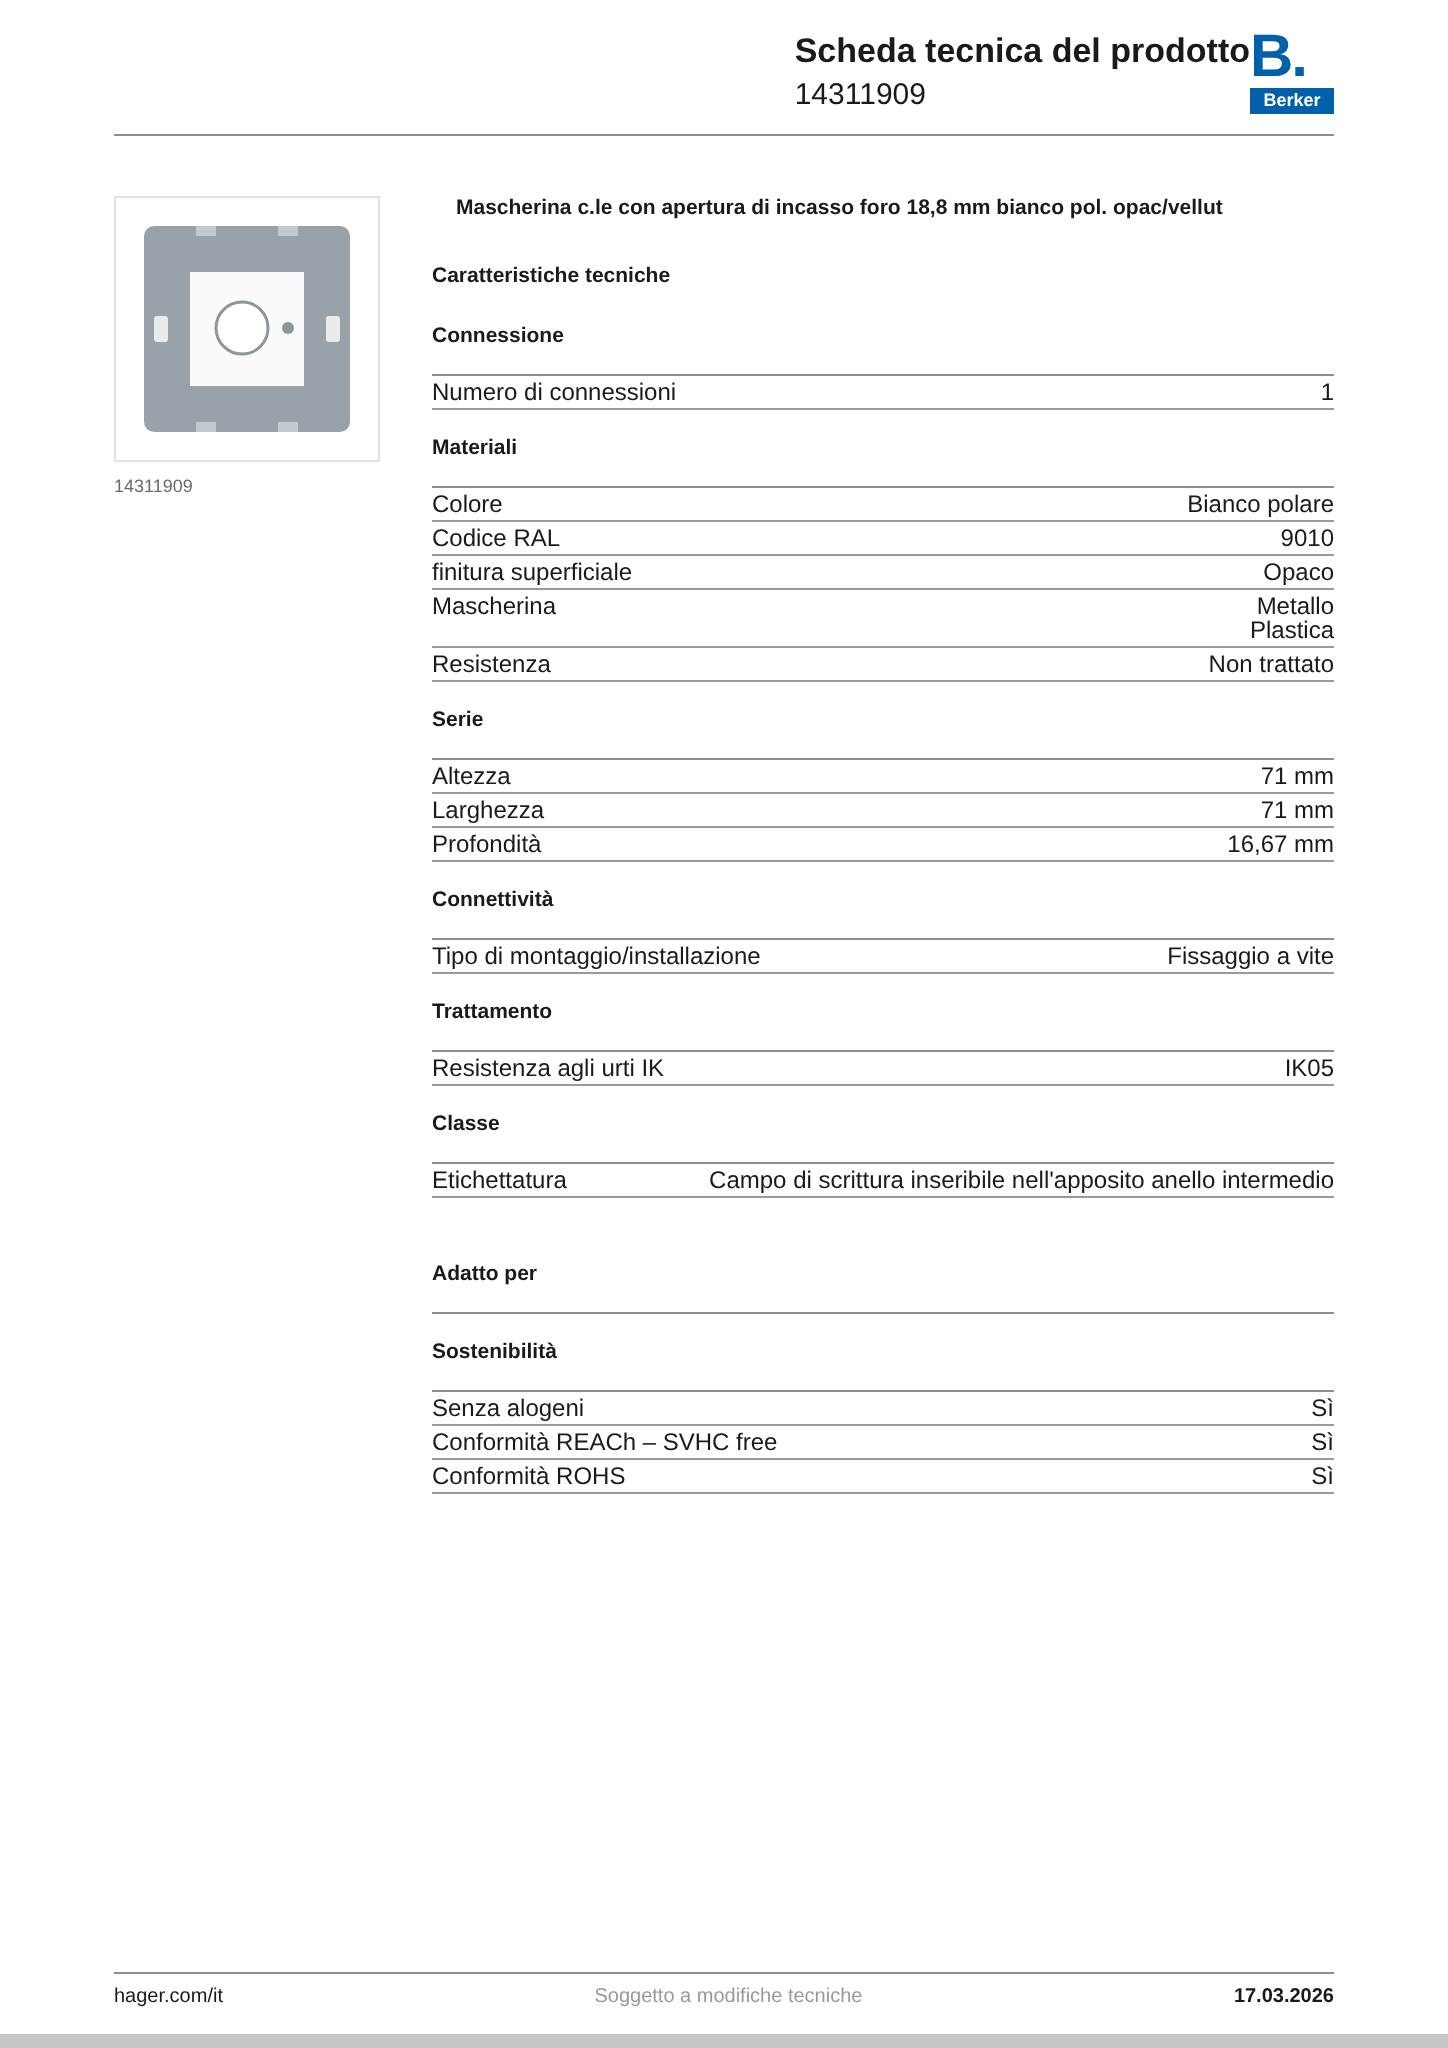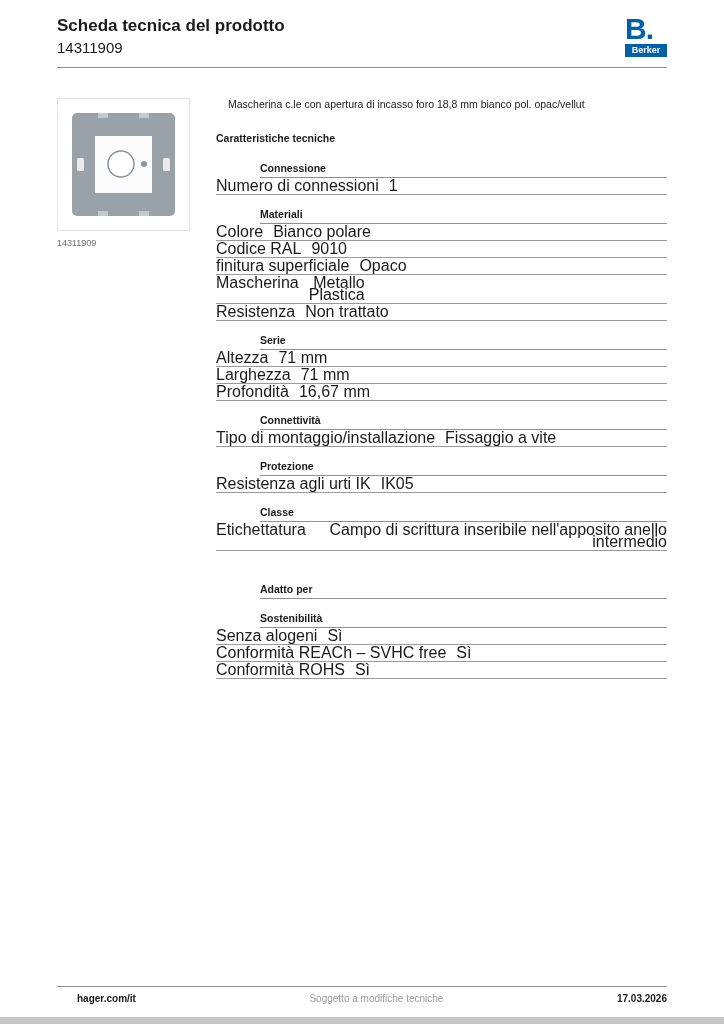--- a/index.html
+++ b/index.html
@@ -4,21 +4,21 @@
 <style>
   html,body { margin:0; padding:0; background:#ffffff; }
   .page {
     width:724px; height:1024px; position:relative; overflow:hidden;
     background:#ffffff; color:#1a1a1a;
     font-family:"Liberation Sans", sans-serif;
     box-sizing:border-box;
   }
   
   header {
-    display:flex; justify-content:space-between; align-items:flex-start;
+    display:flex; justify-content:flex-end; align-items:flex-start;
     padding:16px 57px 0 57px;
   }
   .page-title { font-size:17px; font-weight:bold; margin:0; line-height:1.15; }
   .prod-no { font-size:15px; margin-top:3px; }
   .logo { width:42px; }
   .logo-b {
     font-size:30px; font-weight:bold; line-height:26px; text-align:left;
     letter-spacing:-1px;
   }
   .logo-brand {
@@ -31,46 +31,45 @@
   main { display:flex; padding:30px 57px 0 57px; }
   aside { flex:0 0 159px; }
   .product-image {
     width:133px; height:133px; box-sizing:border-box;
     border:1px solid #e3e3e3; background:#ffffff;
   }
   .product-image svg { display:block; }
   .image-caption { font-size:9px; color:#6b6b6b; margin-top:7px; }
 
   .specs { flex:1; min-width:0; }
-  .description { font-size:10.5px; font-weight:normal; margin:0 0 21px 0; line-height:1.25;padding-left:12px; }
+  .description { font-size:10.5px; font-weight:bold; margin:0 0 21px 0; line-height:1.25;padding-left:12px; }
   .tech-heading { font-size:10.5px; font-weight:bold; margin:0 0 18px 0; }
 
   .section { margin-top:13px; }
   .section[data-idx="0"] { margin-top:0; }
   .section[data-idx="6"] { margin-top:32px; }
   .section-title {
-    font-size:10.5px; font-weight:bold; padding-bottom:3px;
+    font-size:10.5px; font-weight:bold; padding-bottom:13px;
     border-bottom:1px solid #8f8f8f;
-    margin-left:44px;
   }
   .row {
-    display:flex; justify-content:flex-start; align-items:flex-start;
-    font-size:16px; line-height:12px; padding:2px 0 2px 0;
+    display:flex; justify-content:space-between; align-items:flex-start;
+    font-size:12px; line-height:12px; padding:2px 0 2px 0;
     border-bottom:1px solid #9a9a9a;
   }
   .row .label { text-align:left; padding-right:10px; }
   .row .value { text-align:right; white-space:pre-line; }
 
   
   footer {
     position:absolute; left:57px; right:57px; bottom:20px;
     border-top:1px solid #8f8f8f; padding-top:6px;
     display:flex; justify-content:space-between; font-size:10px;
   }
-  footer .f-left  { font-weight:bold;margin-left:20px; }
+  footer .f-left  { font-weight:normal; }
   footer .f-center{ color:#9a9a9a; }
   footer .f-right { font-weight:bold; }
   .page-edge {
     position:absolute; left:0; right:0; bottom:0; height:7px;
     background:#c6c6c6;
   }
 </style>
 </head>
 <body>
 
@@ -166,21 +165,21 @@
             </div>
           </div>
           <div class="section" data-idx="3">
             <div class="section-title">Connettività</div>
             <div class="row">
               <span class="label">Tipo di montaggio/installazione</span>
               <span class="value">Fissaggio a vite</span>
             </div>
           </div>
           <div class="section" data-idx="4">
-            <div class="section-title">Protezione</div>
+            <div class="section-title">Trattamento</div>
             <div class="row">
               <span class="label">Resistenza agli urti IK</span>
               <span class="value">IK05</span>
             </div>
           </div>
           <div class="section" data-idx="5">
             <div class="section-title">Classe</div>
             <div class="row">
               <span class="label">Etichettatura</span>
               <span class="value">Campo di scrittura inseribile nell'apposito anello intermedio</span>

